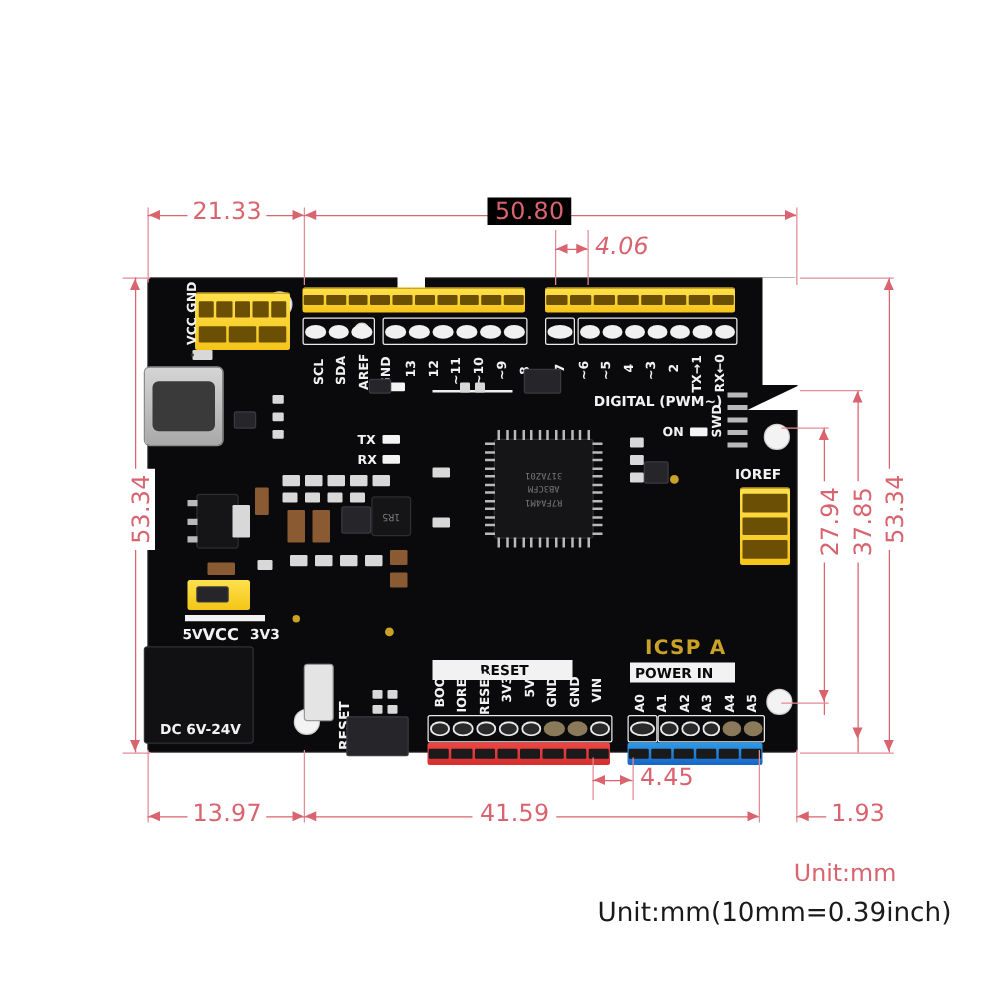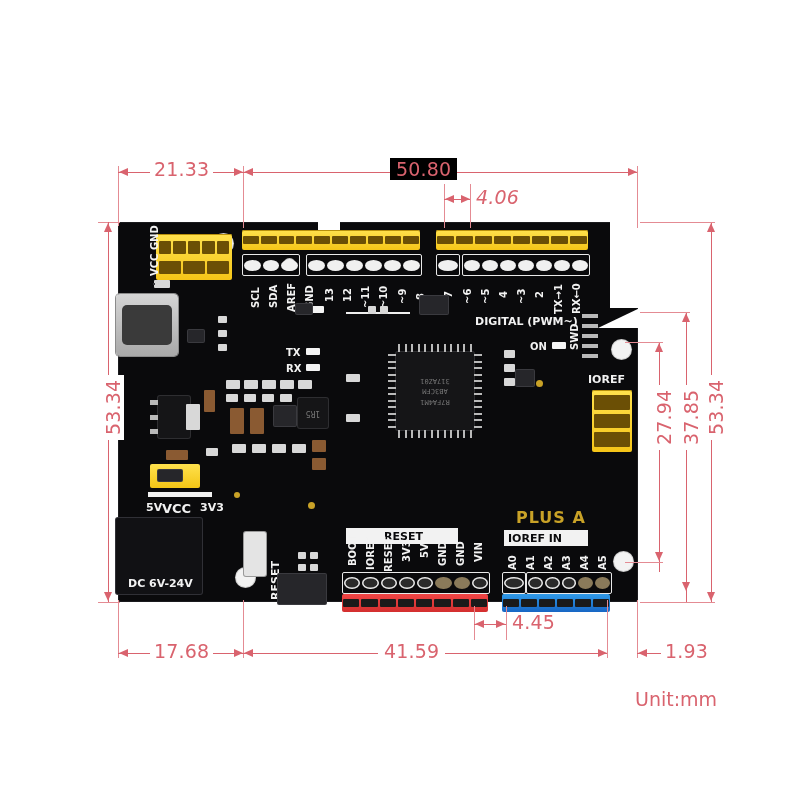--- a/index.html
+++ b/index.html
@@ -367,23 +367,23 @@
       <div class="pin" style="height:8px;"></div>
         <div class="pin" style="height:8px;"></div>
       <div class="pin" style="height:8px;"></div>
         <div class="pin" style="height:8px;"></div>
       <div class="pin" style="height:8px;"></div>
         <div class="pin" style="height:8px;"></div>
       <div class="pin" style="height:8px;"></div>
         <div class="pin" style="height:8px;"></div>
     </div>
 
-    <div class="silk gold" style="left:398px;top:288px;font-size:16px;letter-spacing:1px;">PLUS A</div>
+    <div class="silk gold" style="left:398px;top:288px;font-size:16px;letter-spacing:1px;">ICSP A</div>
     <div class="whitebar" style="left:386px;top:308px;width:84px;height:16px;"></div>
-    <div class="silk" style="left:390px;top:311px;font-size:11px;color:#0a0a0c;">IOREF IN</div>
+    <div class="silk" style="left:390px;top:311px;font-size:11px;color:#0a0a0c;">POWER IN</div>
     <div class="silk v" style="left:390px;top:348px;font-size:10px;">A0</div>
     <div class="silk v" style="left:408px;top:348px;font-size:10px;">A1</div>
     <div class="silk v" style="left:426px;top:348px;font-size:10px;">A2</div>
     <div class="silk v" style="left:444px;top:348px;font-size:10px;">A3</div>
     <div class="silk v" style="left:462px;top:348px;font-size:10px;">A4</div>
     <div class="silk v" style="left:480px;top:348px;font-size:10px;">A5</div>
     <div class="padrow" style="left:384px;top:350px;width:22px;height:20px;">
       <div class="pad ring" style="height:12px;"></div>
     </div>
     <div class="padrow" style="left:408px;top:350px;width:84px;height:20px;">
@@ -459,30 +459,31 @@
   <div class="ext" style="left:118px;top:600px;height:58px;"></div>
   <div class="ext" style="left:243px;top:600px;height:58px;"></div>
   <div class="ext" style="left:607px;top:600px;height:58px;"></div>
   <div class="ext" style="left:637px;top:600px;height:58px;"></div>
   <div class="ext" style="left:474px;top:606px;height:34px;"></div>
   <div class="ext" style="left:506px;top:606px;height:34px;"></div>
 
   <div class="hline" style="left:118px;top:653px;width:125px;"></div>
   <div class="ar ar-l" style="left:119px;top:648.5px;"></div>
   <div class="ar ar-r" style="left:234px;top:648.5px;"></div>
-  <div class="dim-text" style="left:150px;top:640px;background:#fff;padding:0 4px;">17.68</div>
+  <div class="dim-text" style="left:150px;top:640px;background:#fff;padding:0 4px;">13.97</div>
 
   <div class="hline" style="left:243px;top:653px;width:364px;"></div>
   <div class="ar ar-l" style="left:244px;top:648.5px;"></div>
   <div class="ar ar-r" style="left:598px;top:648.5px;"></div>
   <div class="dim-text" style="left:378px;top:640px;background:#fff;padding:0 6px;">41.59</div>
 
   <div class="hline" style="left:474px;top:624px;width:32px;"></div>
   <div class="ar ar-l" style="left:475px;top:619.5px;"></div>
   <div class="ar ar-r" style="left:496px;top:619.5px;"></div>
   <div class="dim-text" style="left:512px;top:611px;">4.45</div>
 
   <div class="hline" style="left:637px;top:653px;width:24px;"></div>
   <div class="ar ar-l" style="left:638px;top:648.5px;"></div>
   <div class="dim-text" style="left:665px;top:640px;">1.93</div>
 
   <div class="unit-red" style="left:635px;top:688px;">Unit:mm</div>
+  <div class="unit-blk" style="left:478px;top:718px;">Unit:mm(10mm=0.39inch)</div>
 </div>
 
 </body></html>

